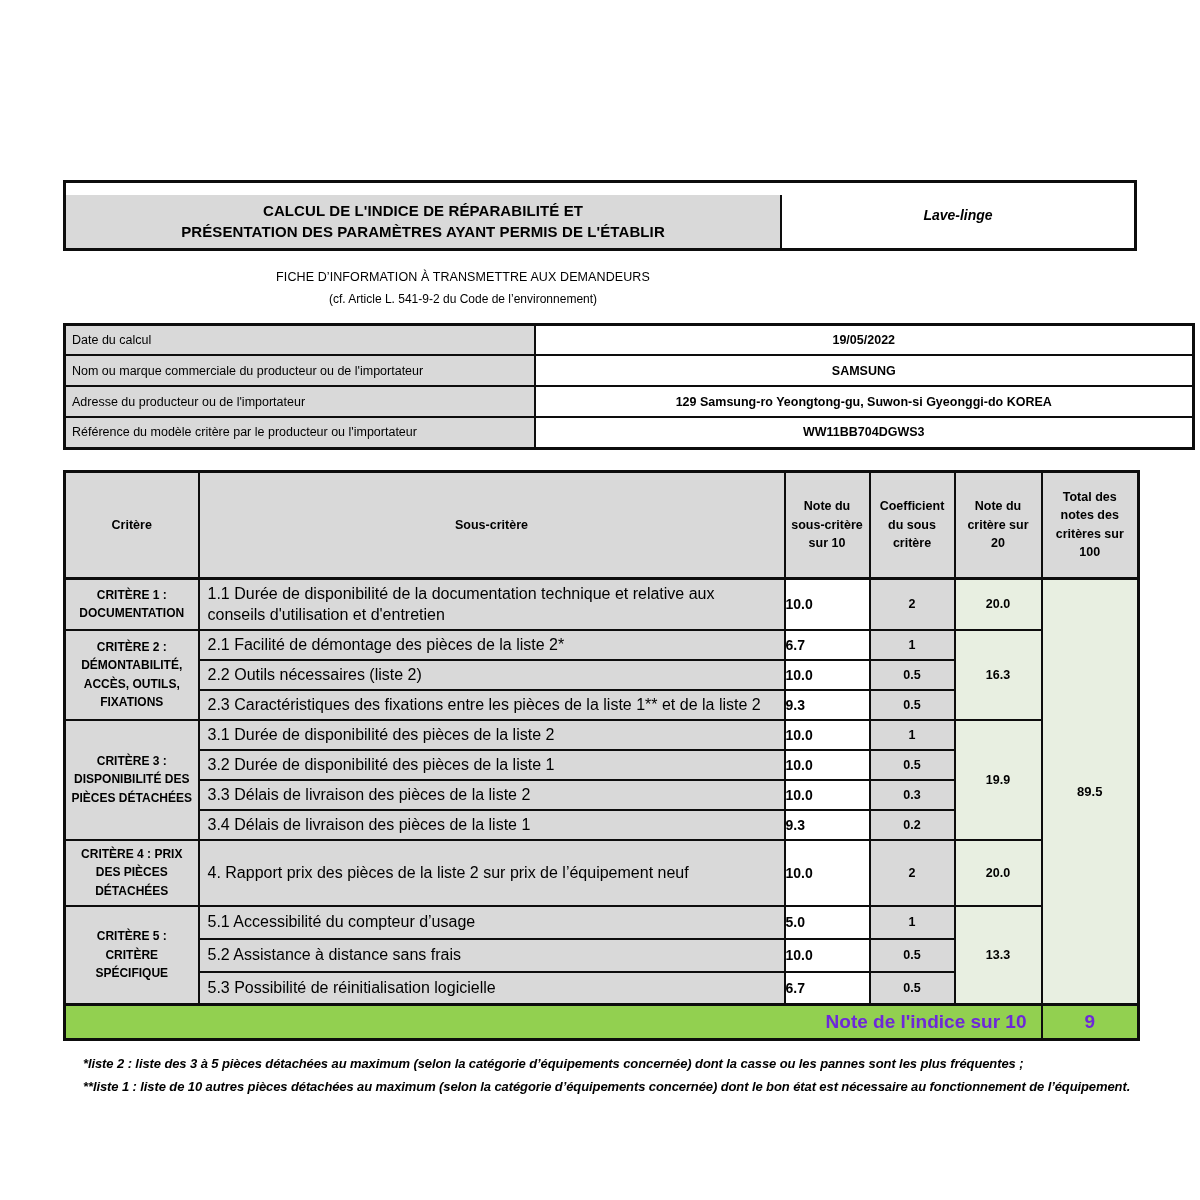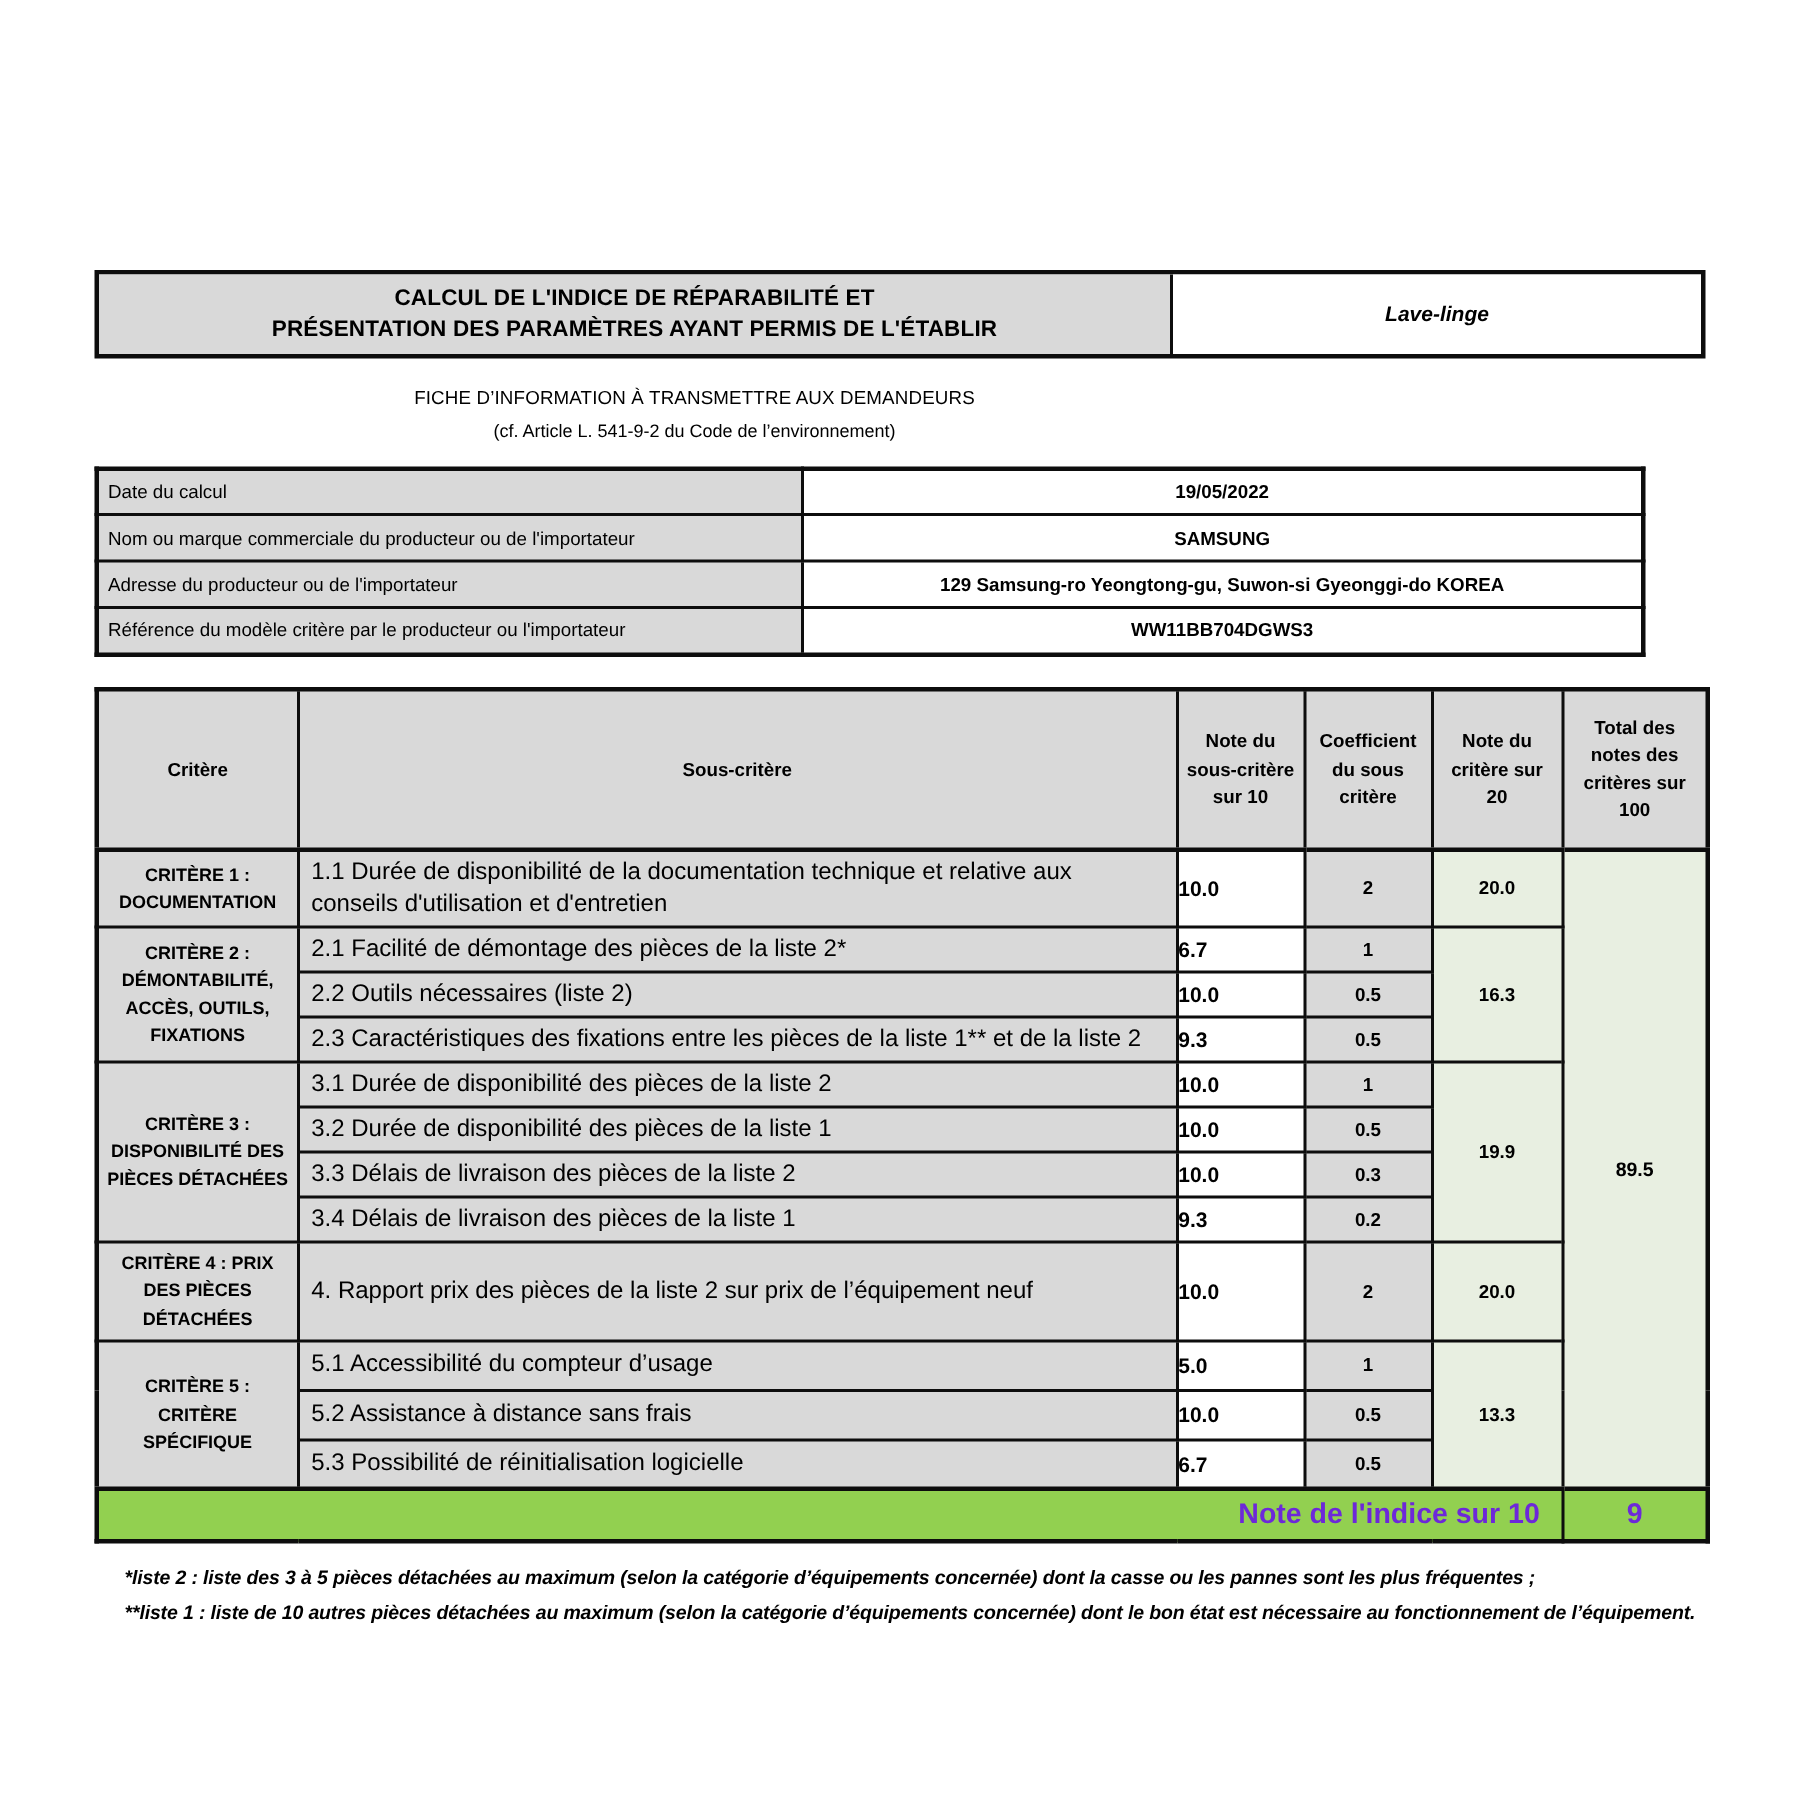--- a/index.html
+++ b/index.html
@@ -10,35 +10,35 @@
     color: #000;
     position: relative;
   }
   .doc { position: absolute; left: 63px; top: 180px; width: 1074px; }
 
   
   .header-box { display: flex; border: 3px solid #0d0d0d; width: 1074px; }
   .header-title {
     width: 716px; background: #d9d9d9; border-right: 2px solid #0d0d0d;
     text-align: center; padding: 5px 24px; font-weight: bold; font-size: 15px;
-    line-height: 1.42; letter-spacing: 0.1px;
+    line-height: 1.42; letter-spacing: 0.1px; margin-top: 12px;
   }
   .header-product {
     flex: 1; display: flex; align-items: center; justify-content: center;
     background: #ffffff; font-weight: bold; font-style: italic; font-size: 14px;
   }
 
   
   .subtitle { width: 800px; text-align: center; margin-top: 19px; font-weight: normal; }
   .subtitle .line1 { font-size: 12.5px; letter-spacing: 0.1px; }
   .subtitle .line2 { font-size: 12px; margin-top: 8px; }
 
   
   table { border-collapse: collapse; table-layout: fixed; }
-  .info-table { width: 1034px; margin-top: 17px; border: 3px solid #0d0d0d; }
+  .info-table { width: 1132px; margin-top: 17px; border: 3px solid #0d0d0d; }
   .info-table td { border: 2px solid #0d0d0d; height: 31px; font-size: 12.5px; }
   .info-table td.lbl { width: 470px; background: #d9d9d9; padding: 4px 6px; text-align: left; }
   .info-table td.val { text-align: center; font-weight: bold; padding: 4px 6px; }
 
   
   .main-table { width: 1074px; margin-top: 20px; border: 3px solid #0d0d0d; }
   .main-table th, .main-table td { border: 2px solid #0d0d0d; }
   .main-table th {
     background: #d9d9d9; font-weight: bold; font-size: 12.5px;
     height: 107px; padding: 4px 5px; text-align: center; line-height: 1.45;

